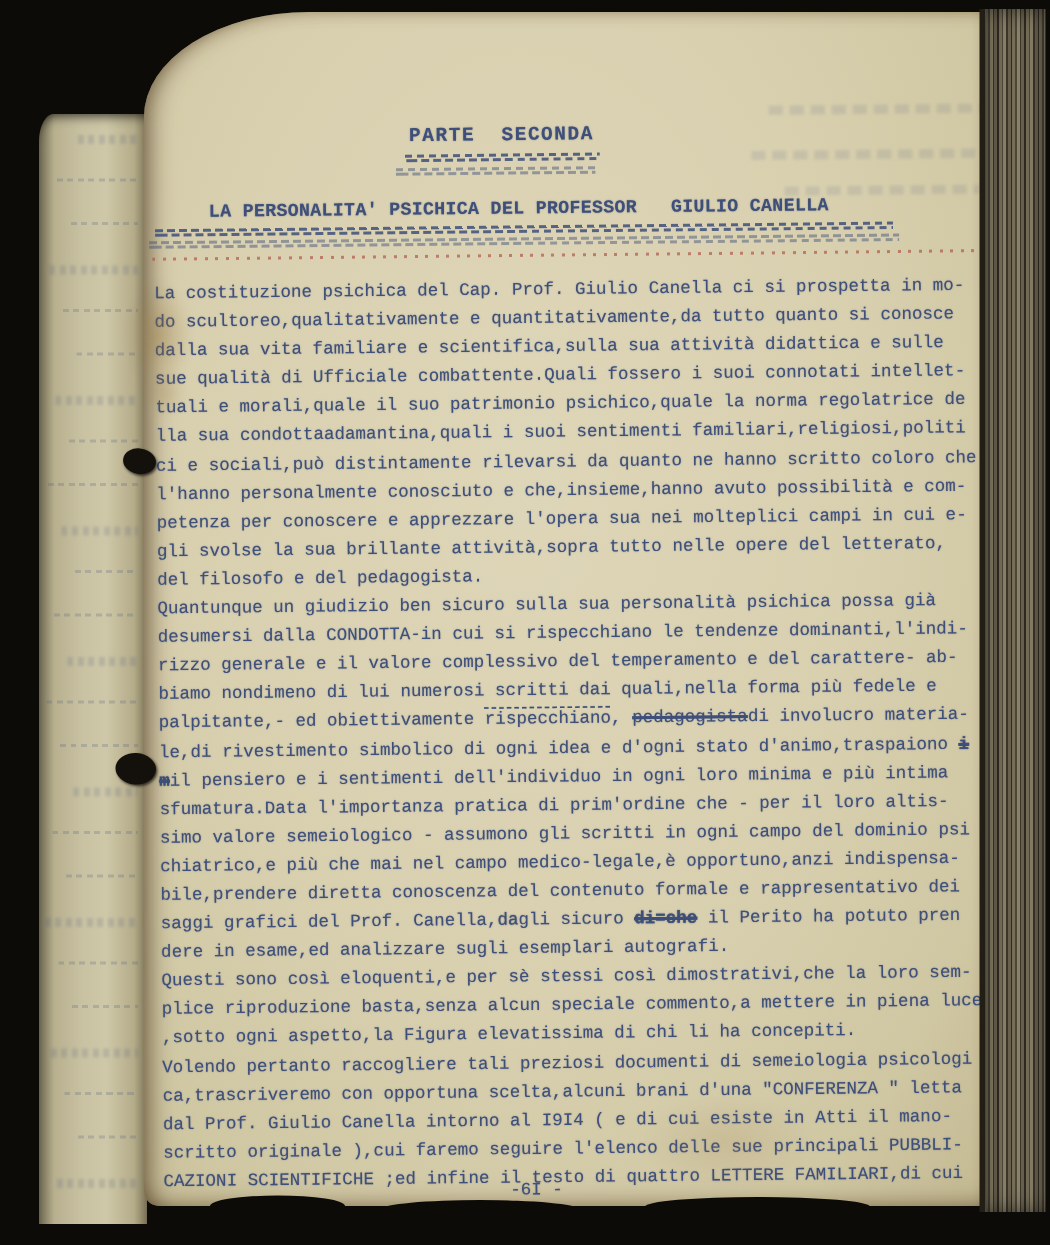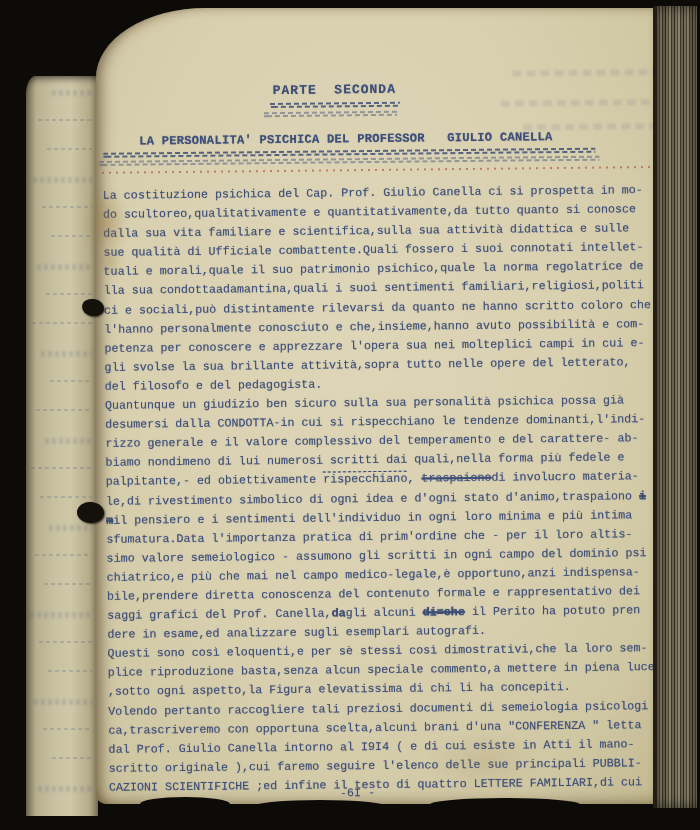--- a/index.html
+++ b/index.html
@@ -39,21 +39,21 @@
   .uline.red{height:2px;
     background-image:repeating-linear-gradient(90deg,rgba(176,88,76,.7) 0 2px,rgba(176,88,76,0) 2px 7px);
     background-size:100% 2px;background-position:0 0;}
 
   .body-text{position:absolute;left:9px;top:176px;width:552px;}
   .tline{white-space:pre;font-size:11.7px;line-height:19.1px;color:#3e4f79;
     text-shadow:0 0 1px rgba(62,79,121,.55);}
   .seg-strike{text-decoration:line-through;text-decoration-thickness:1.5px;}
   .seg-strikebold{font-weight:bold;text-decoration:line-through;text-decoration-thickness:1.5px;
     text-shadow:0 0 1px rgba(40,55,95,.9);}
-  .seg-bold{font-weight:bold;text-shadow:0 0 1px rgba(40,55,95,.9);}
+  .seg-bold{font-weight:normal;text-shadow:0 0 1px rgba(40,55,95,.9);}
   .seg-overline{text-decoration:overline;text-decoration-style:dashed;text-decoration-thickness:1px;}
 
   .page-number{position:absolute;left:240px;top:778px;font-size:11.7px;color:#3e4f79;
     white-space:pre;text-shadow:0 0 1px rgba(62,79,121,.55);}
 
   .ghost-tr{position:absolute;height:6px;opacity:.13;filter:blur(1px);
     background:repeating-linear-gradient(90deg,rgba(62,79,121,.9) 0 9px,rgba(62,79,121,0) 9px 14px);}
 
   
   .page-stack{position:absolute;left:657px;top:6px;width:40px;height:802px;
@@ -133,28 +133,28 @@
           <div class="tline"><span>lla sua condottaadamantina,quali i suoi sentimenti familiari,religiosi,politi</span></div>
           <div class="tline"><span>ci e sociali,può distintamente rilevarsi da quanto ne hanno scritto coloro che</span></div>
           <div class="tline"><span>l'hanno personalmente conosciuto e che,insieme,hanno avuto possibilità e com-</span></div>
           <div class="tline"><span>petenza per conoscere e apprezzare l'opera sua nei molteplici campi in cui e-</span></div>
           <div class="tline"><span>gli svolse la sua brillante attività,sopra tutto nelle opere del letterato,</span></div>
           <div class="tline"><span>del filosofo e del pedagogista.</span></div>
           <div class="tline"><span>Quantunque un giudizio ben sicuro sulla sua personalità psichica possa già</span></div>
           <div class="tline"><span>desumersi dalla CONDOTTA-in cui si rispecchiano le tendenze dominanti,l'indi-</span></div>
           <div class="tline"><span>rizzo generale e il valore complessivo del temperamento e del carattere- ab-</span></div>
           <div class="tline"><span>biamo nondimeno di lui numerosi scritti dai quali,nella forma più fedele e</span></div>
-          <div class="tline"><span>palpitante,- ed obiettivamente </span><span class="seg-overline">rispecchiano</span><span>, </span><span class="seg-strike">traspaiono</span><span>di involucro materia-</span></div>
+          <div class="tline"><span>palpitante,- ed obiettivamente </span><span class="seg-overline">rispecchiano</span><span>, </span><span class="seg-strike">pedagogista</span><span>di involucro materia-</span></div>
           <div class="tline"><span>le,di rivestimento simbolico di ogni idea e d'ogni stato d'animo,traspaiono </span><span class="seg-strikebold">i</span></div>
           <div class="tline"><span class="seg-strikebold">m</span><span>il pensiero e i sentimenti dell'individuo in ogni loro minima e più intima</span></div>
           <div class="tline"><span>sfumatura.Data l'importanza pratica di prim'ordine che - per il loro altis-</span></div>
           <div class="tline"><span>simo valore semeiologico - assumono gli scritti in ogni campo del dominio psi</span></div>
           <div class="tline"><span>chiatrico,e più che mai nel campo medico-legale,è opportuno,anzi indispensa-</span></div>
           <div class="tline"><span>bile,prendere diretta conoscenza del contenuto formale e rappresentativo dei</span></div>
-          <div class="tline"><span>saggi grafici del Prof. Canella,</span><span class="seg-bold">da</span><span>gli alcuni </span><span class="seg-strikebold">di=che</span><span> il Perito ha potuto pren</span></div>
+          <div class="tline"><span>saggi grafici del Prof. Canella,</span><span class="seg-bold">da</span><span>gli sicuro </span><span class="seg-strikebold">di=che</span><span> il Perito ha potuto pren</span></div>
           <div class="tline"><span>dere in esame,ed analizzare sugli esemplari autografi.</span></div>
           <div class="tline"><span>Questi sono così eloquenti,e per sè stessi così dimostrativi,che la loro sem-</span></div>
           <div class="tline"><span>plice riproduzione basta,senza alcun speciale commento,a mettere in piena luce</span></div>
           <div class="tline"><span>,sotto ogni aspetto,la Figura elevatissima di chi li ha concepiti.</span></div>
           <div class="tline"><span>Volendo pertanto raccogliere tali preziosi documenti di semeiologia psicologi</span></div>
           <div class="tline"><span>ca,trascriveremo con opportuna scelta,alcuni brani d'una "CONFERENZA " letta</span></div>
           <div class="tline"><span>dal Prof. Giulio Canella intorno al I9I4 ( e di cui esiste in Atti il mano-</span></div>
           <div class="tline"><span>scritto originale ),cui faremo seguire l'elenco delle sue principali PUBBLI-</span></div>
           <div class="tline"><span>CAZIONI SCIENTIFICHE ;ed infine il testo di quattro LETTERE FAMILIARI,di cui</span></div>
         </div>

